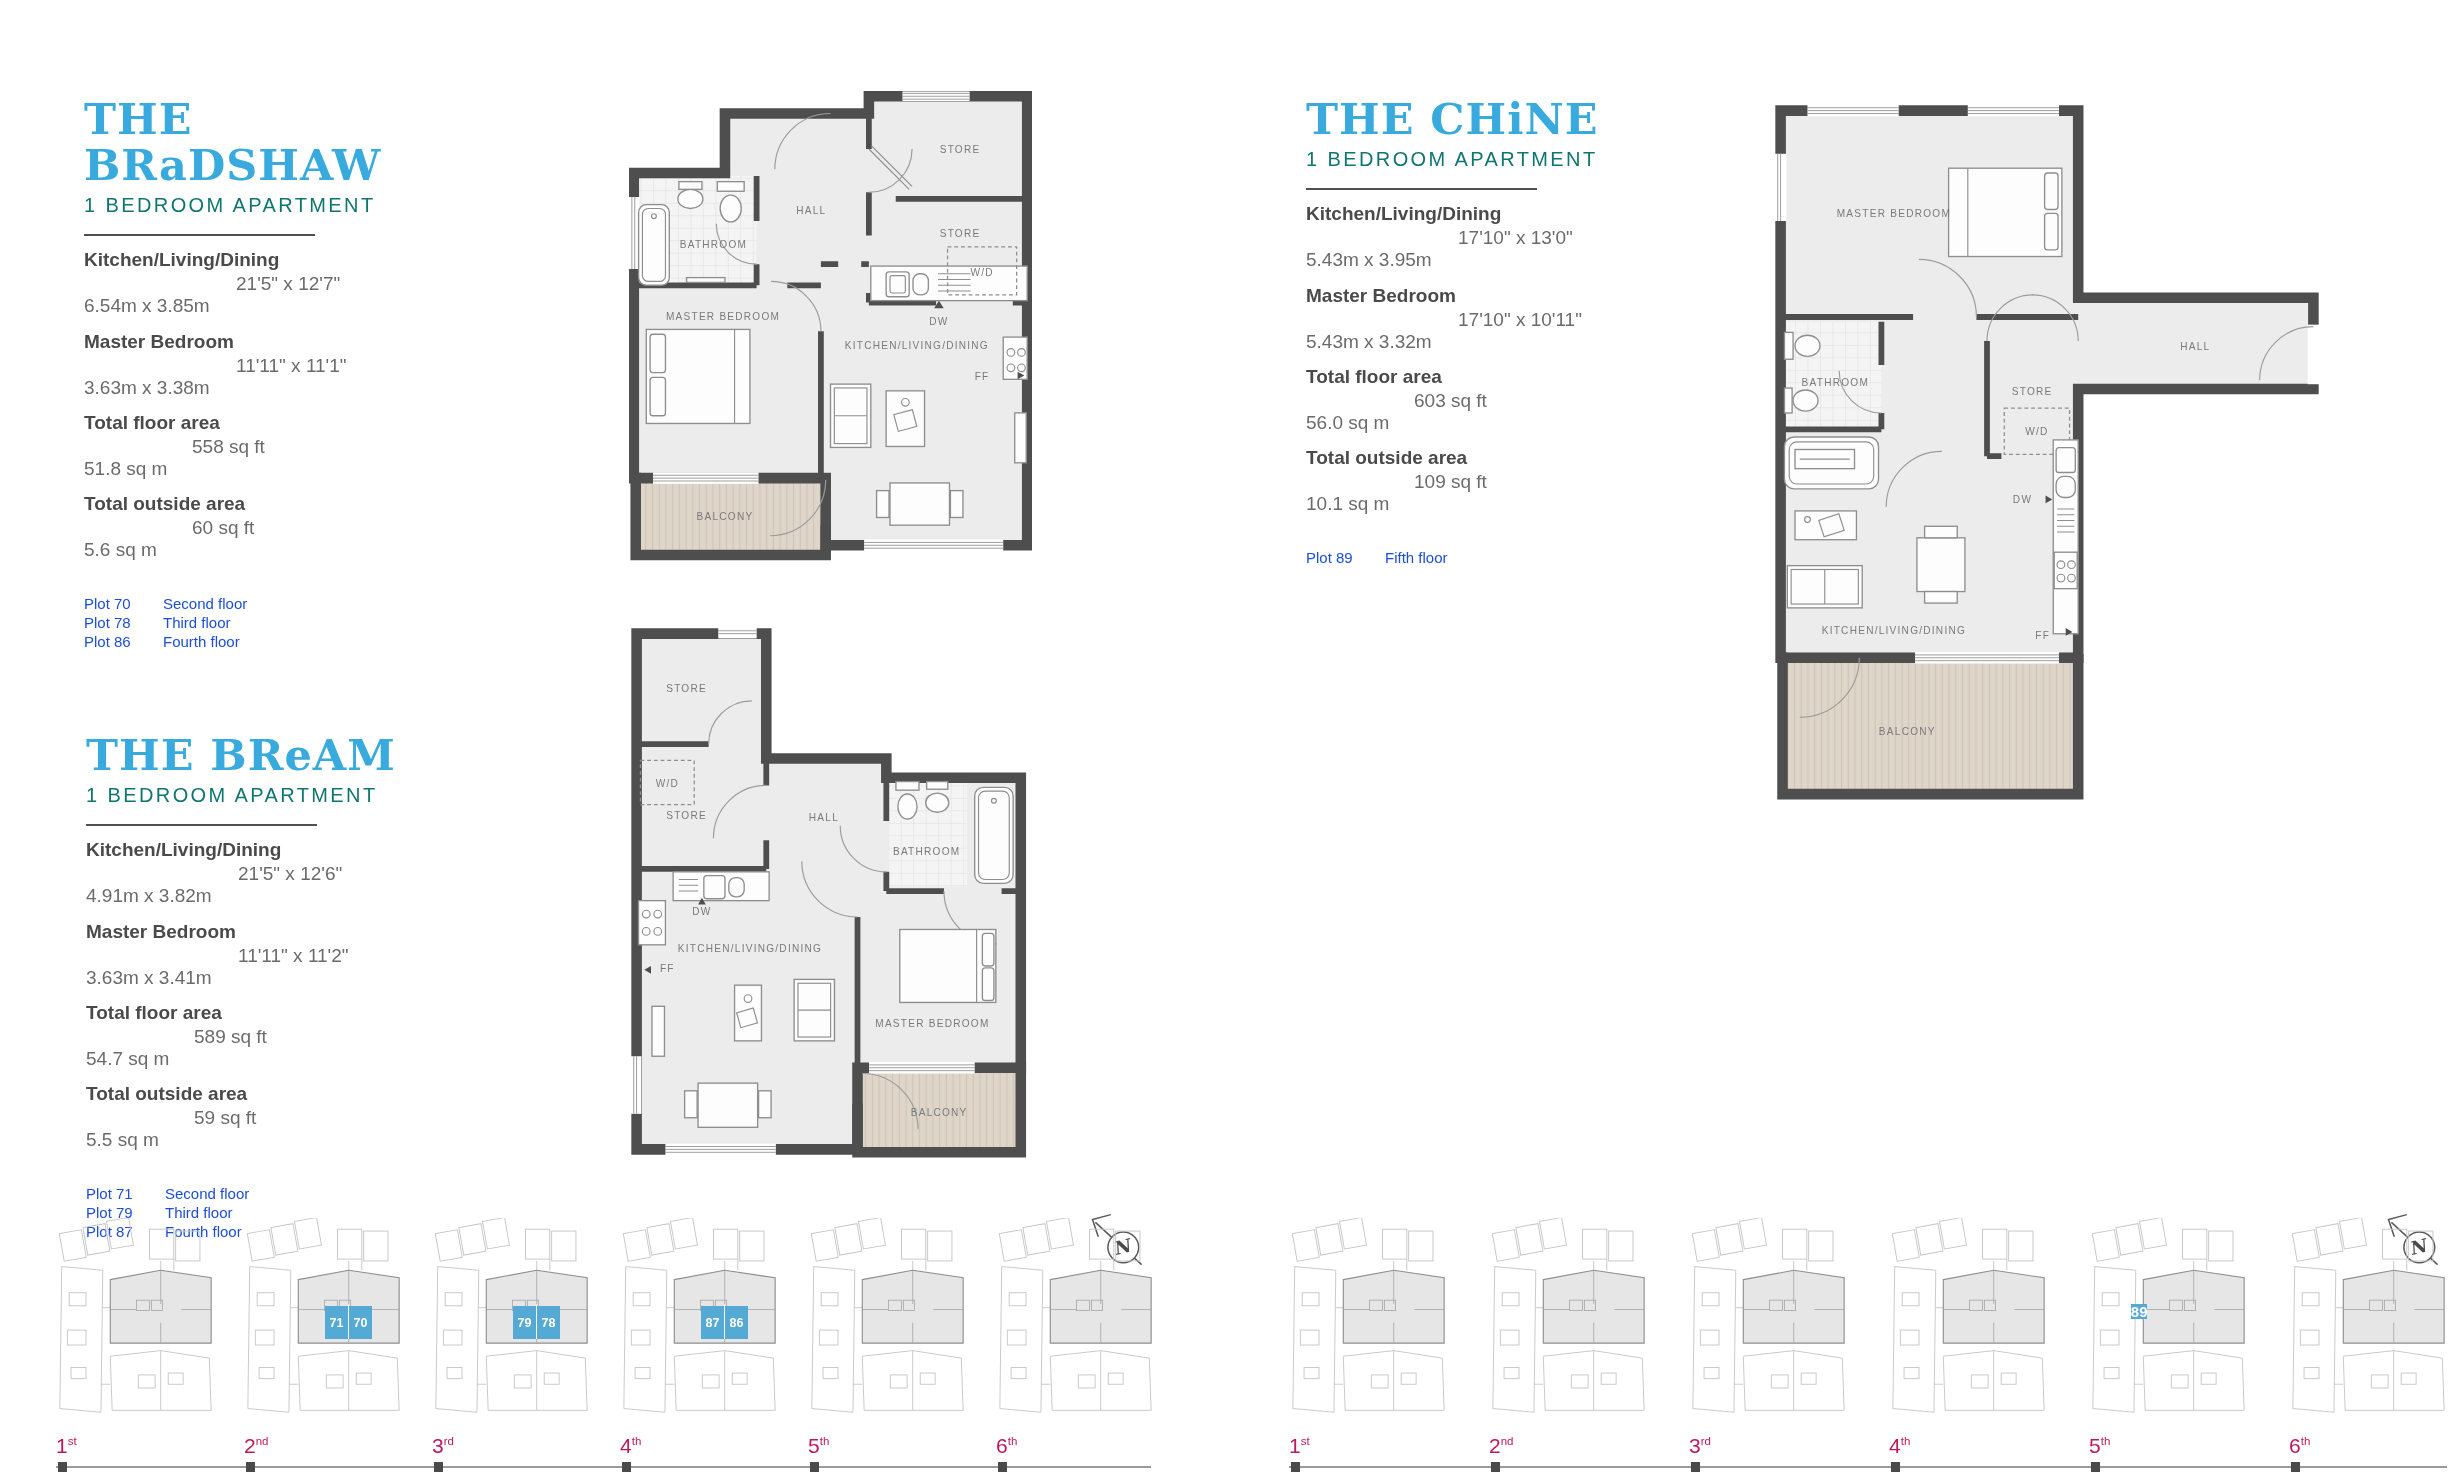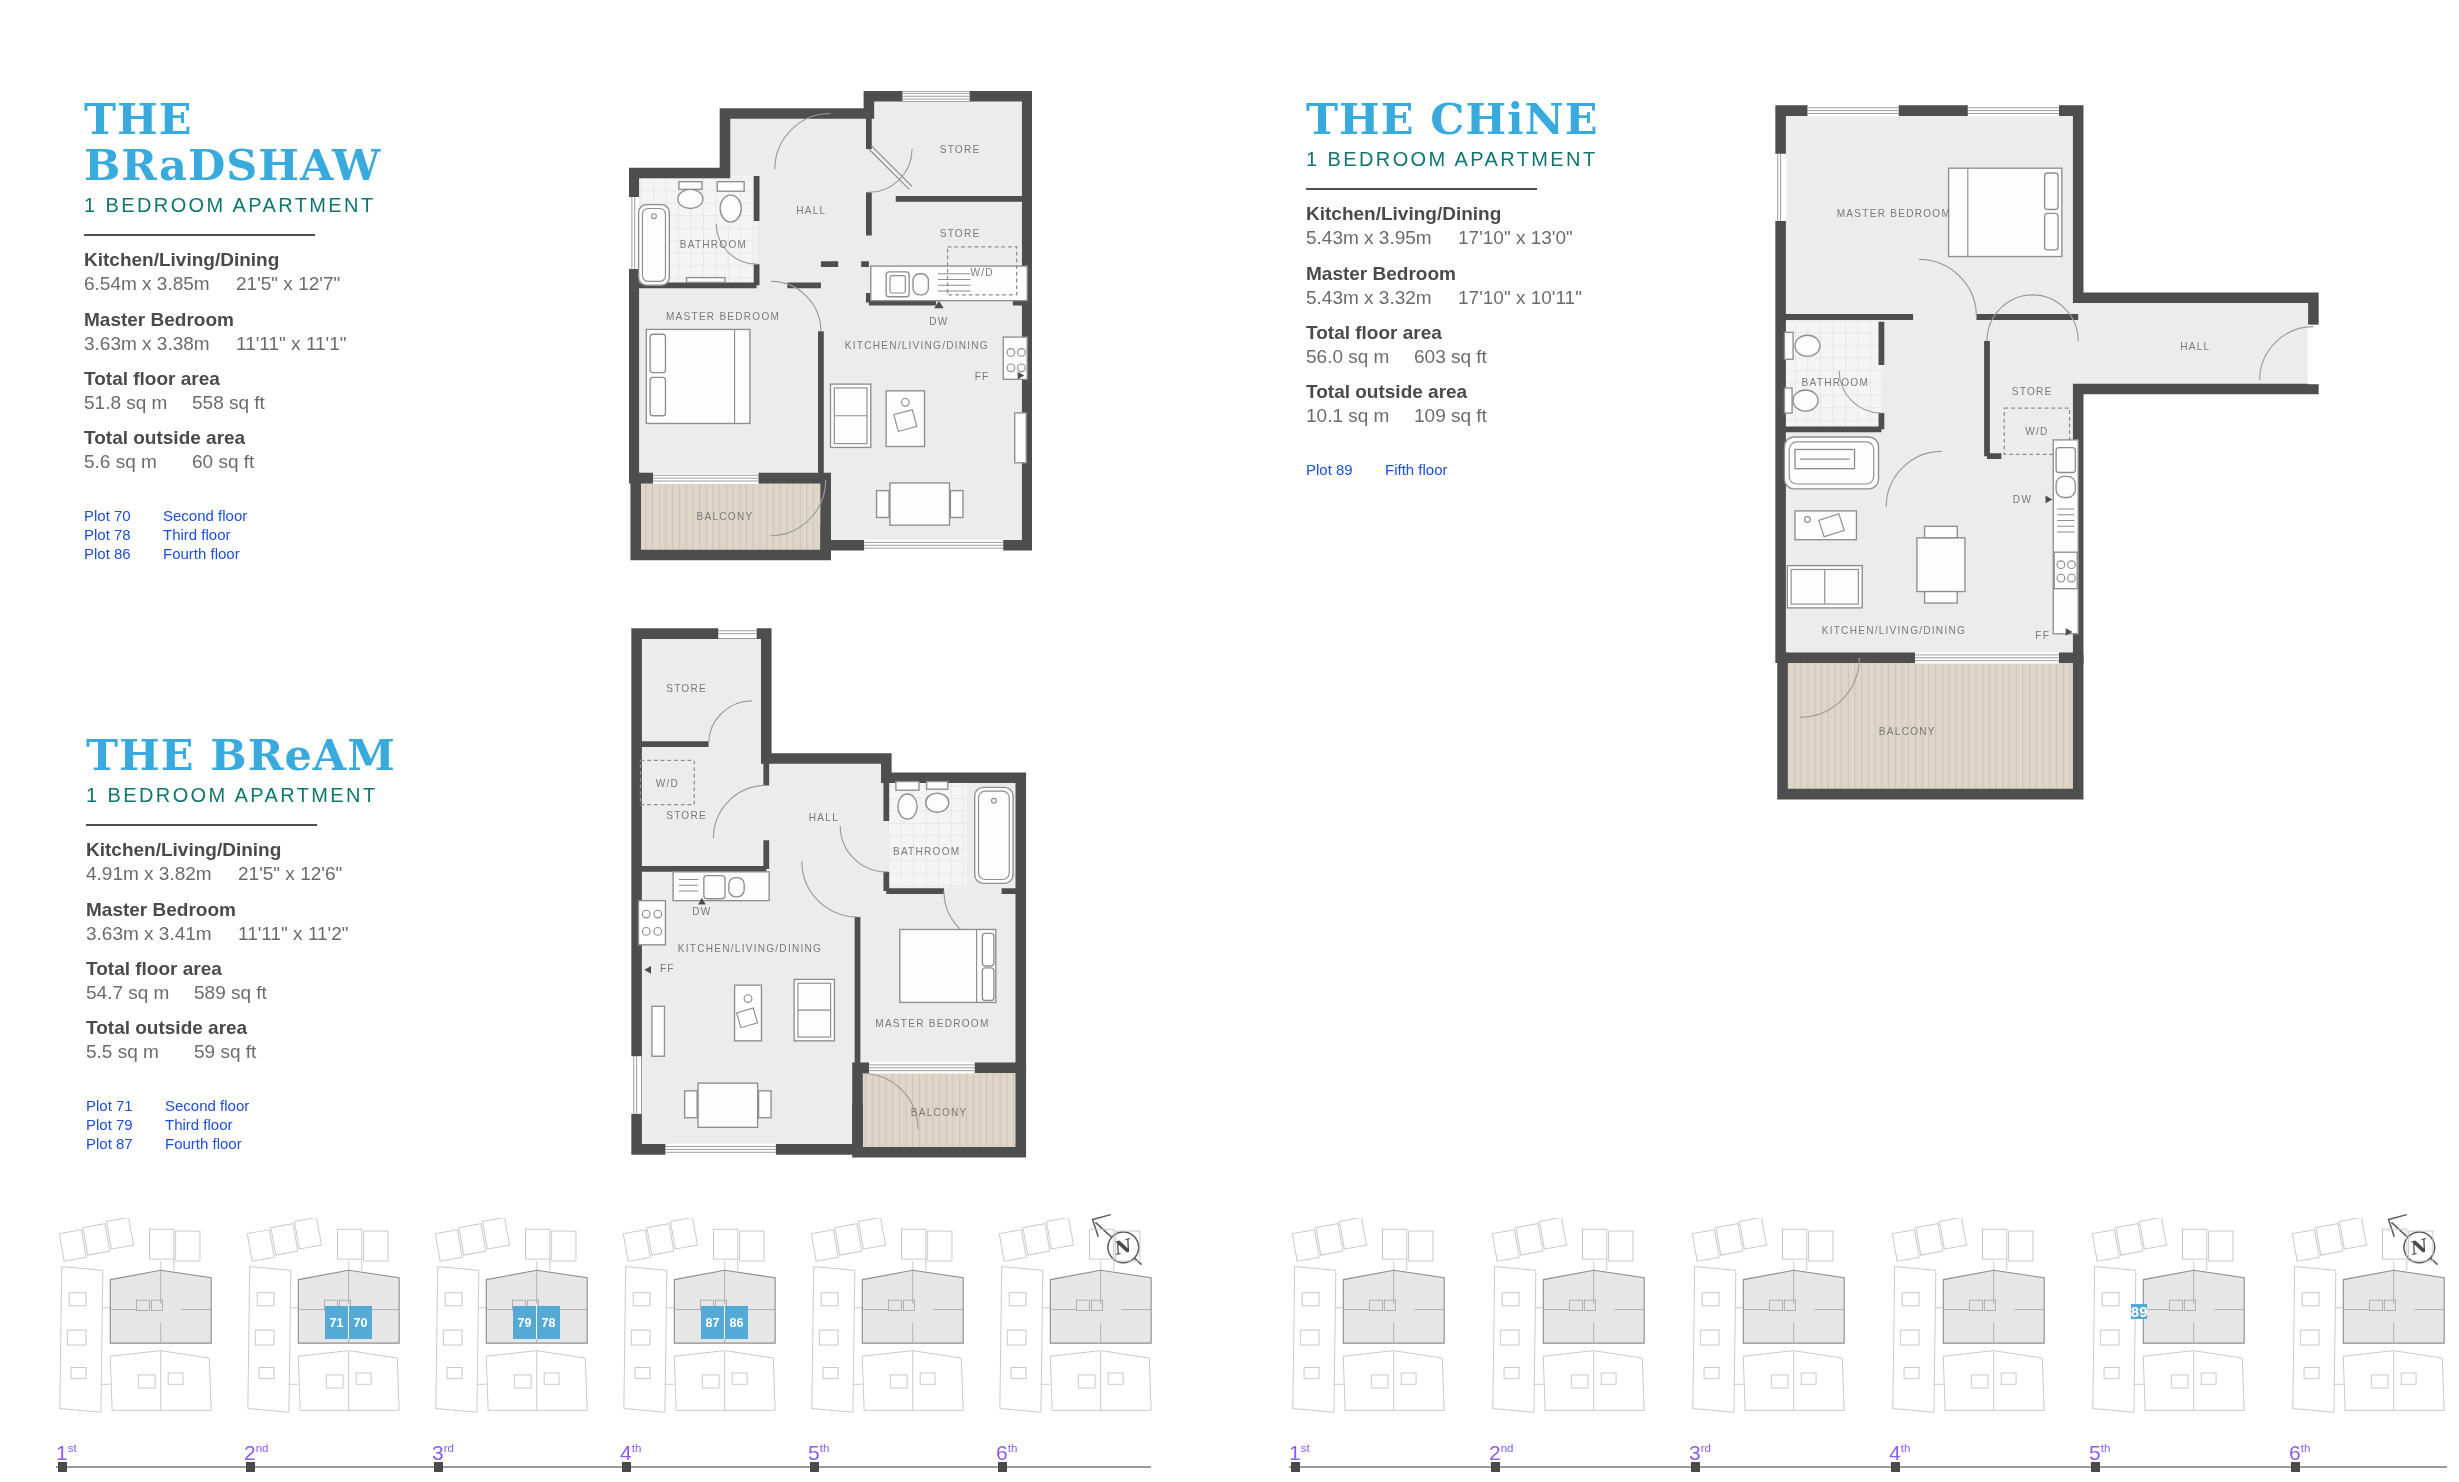--- a/index.html
+++ b/index.html
@@ -8,21 +8,21 @@
 
   
   .info{position:absolute;width:317px;}
   .info h1{margin:0;font-family:"DejaVu Serif",serif;font-weight:700;
            font-size:43px;line-height:46px;color:#38AADE;letter-spacing:1px;}
   .subtitle{margin-top:5.8px;font-size:20px;letter-spacing:2.4px;color:#0f766e;}
   .rule{width:231px;border:none;border-top:2.9px solid #4F4F4F;margin:17.3px 0 5.8px 0;}
   .spec{margin-top:13.4px;}
   .spec-label{font-size:19px;font-weight:bold;color:#4A4A4A;}
   .spec-vals{display:flex;font-size:19px;color:#6B6B6B;margin-top:1.9px;}
-  .spec-vals .metric{width:152px;}
+  .spec-vals .metric{width:152px;margin-top:22px;}
   .areas{margin-top:7.7px;}
   .plots{margin-top:33px;font-size:15px;color:#1d4ed8;line-height:19px;}
   .plot-row{display:flex;}
   .plot-row .plot{width:79px;}
 
   
   .plan{position:absolute;}
   .wall{stroke:#4E4E4E;stroke-width:11;fill:none;stroke-linecap:square;}
   .iwall{stroke:#4E4E4E;stroke-width:6;fill:none;}
   .floor{fill:#ECECED;}
@@ -44,21 +44,21 @@
   .cell{position:relative;width:159px;}
   .locator{position:relative;width:159px;height:198px;}
   .s-light{stroke:#C6C6C8;fill:none;stroke-width:1;}
   .s-active{fill:#E6E6E7;stroke:#8E8E90;stroke-width:1.2;}
   .s-inner{stroke:#A8A8AA;fill:none;stroke-width:0.9;}
   .badge{position:absolute;background:#54AAD4;color:#fff;display:flex;align-items:center;
          justify-content:center;font-size:12.5px;font-weight:bold;}
   .b-pair-l{left:81px;top:88px;width:23px;height:33px;border-right:1px solid #fff;}
   .b-pair-r{left:105px;top:88px;width:23px;height:33px;}
   .b-single{left:42px;top:86px;width:16.3px;height:15px;font-size:15px;}
-  .floor-label{margin-top:25px;font-size:21px;color:#8b5cf6;}
+  .floor-label{margin-top:18px;font-size:21px;color:#be185d;}
   .floor-label sup{font-size:11.5px;}
   .tick{position:absolute;left:1.9px;top:244px;width:9.6px;height:9.6px;background:#4A4A4A;}
   .compass{position:absolute;right:-5.8px;top:-13.4px;}
   .cmp{stroke:#5A5A5A;stroke-width:1.6;fill:none;}
   .cmp-c{stroke:#5A5A5A;stroke-width:1.6;fill:#fff;}
   .cmp-n{font-family:"DejaVu Serif",serif;font-style:italic;font-weight:bold;font-size:19px;
          fill:#4A4A4A;text-anchor:middle;}
 </style>
 </head>
 <body>

